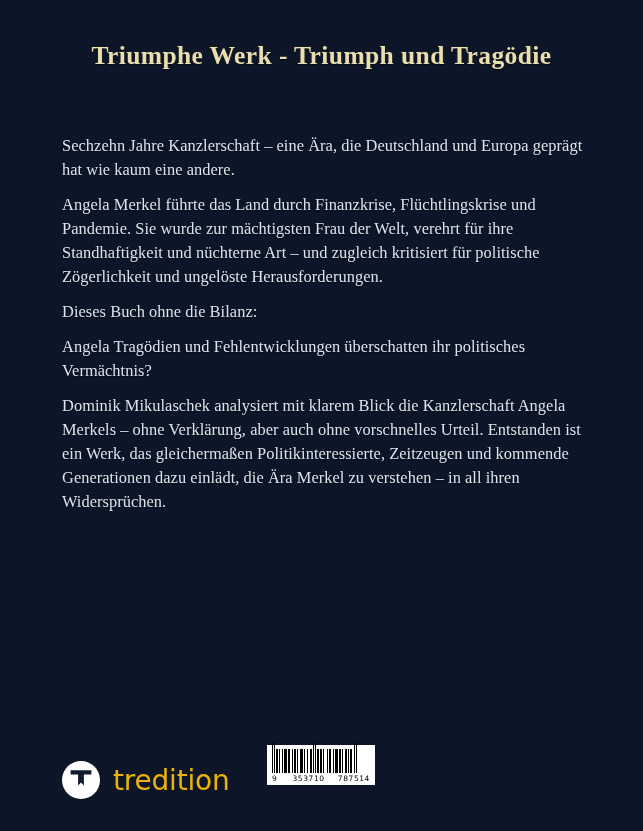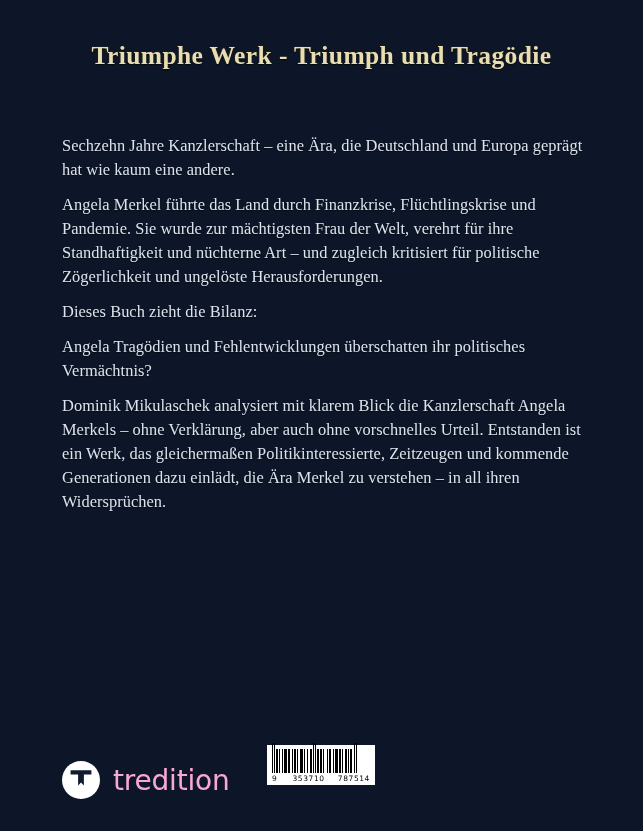--- a/index.html
+++ b/index.html
@@ -82,21 +82,21 @@
     display: flex;
     align-items: center;
     justify-content: center;
     flex: 0 0 auto;
   }
   .logo-mark svg { display: block; }
   .logo-word {
     font-family: "DejaVu Sans", "Liberation Sans", sans-serif;
     font-size: 28px;
     font-weight: 400;
-    color: #f9a8d4;
+    color: #eab308;
     letter-spacing: -0.2px;
     line-height: 1;
     position: relative;
     top: 1px;
   }
 
   
   .barcode {
     position: absolute;
     left: 267px;
@@ -137,21 +137,21 @@
 </head>
 <body>
 
 <div class="cover">
 
   <div class="title">Triumphe Werk - Triumph und Tragödie</div>
 
   <div class="blurb">
     <p>Sechzehn Jahre Kanzlerschaft – eine Ära, die Deutschland und Europa geprägt hat wie kaum eine andere.</p>
     <p>Angela Merkel führte das Land durch Finanzkrise, Flüchtlingskrise und Pandemie. Sie wurde zur mächtigsten Frau der Welt, verehrt für ihre Standhaftigkeit und nüchterne Art – und zugleich kritisiert für politische Zögerlichkeit und ungelöste Herausforderungen.</p>
-    <p>Dieses Buch zieht die Bilanz:</p>
+    <p>Dieses Buch ohne die Bilanz:</p>
     <p>Angela Tragödien und Fehlentwicklungen überschatten ihr politisches Vermächtnis?</p>
     <p>Dominik Mikulaschek analysiert mit klarem Blick die Kanzlerschaft Angela Merkels – ohne Verklärung, aber auch ohne vorschnelles Urteil. Entstanden ist ein Werk, das gleichermaßen Politikinteressierte, Zeitzeugen und kommende Generationen dazu einlädt, die Ära Merkel zu verstehen – in all ihren Widersprüchen.</p>
   </div>
 
   <div class="footer">
 
     <div class="logo">
       <div class="logo-mark">
         <svg width="24" height="22" viewBox="0 0 24 22" aria-hidden="true">
           <path d="M1.6 1.2 H22.4 V5.4 H14.9 V16.6 L12 13.4 L9.1 16.6 V5.4 H1.6 Z" fill="#101b2e"></path>

